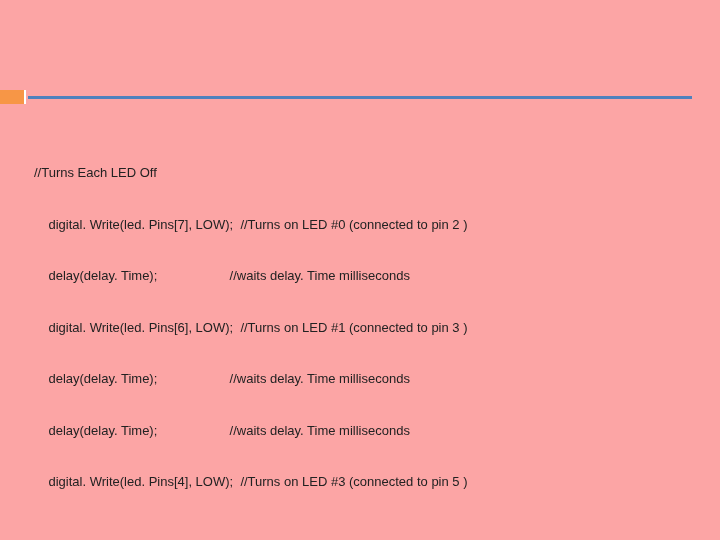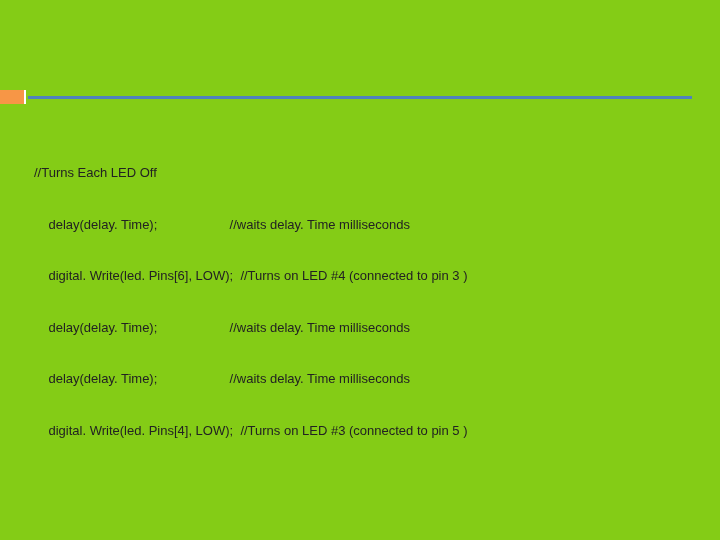--- a/index.html
+++ b/index.html
@@ -1,20 +1,20 @@
 <!DOCTYPE html>
 <html><head>
 <meta charset="utf-8">
 <style>
   * { margin: 0; padding: 0; box-sizing: border-box; }
   html, body { width: 720px; height: 540px; background: #fff; font-family: Arial, Helvetica, sans-serif; }
   .slide {
     width: 720px;
     height: 540px;
-    background: #84cc16;
+    background: #fca5a5;
     position: relative;
     padding-top: 78px;
   }
   .header-rule {
     position: absolute;
     top: 96px;
     left: 28px;
     right: 28px;
     height: 3px;
     background: #4f81bd;
@@ -41,22 +41,23 @@
 </style>
 </head>
 <body>
 
 <div class="slide">
   <div class="header-rule"></div>
   <div class="accent-square"></div>
 
   <div class="code-block">
     <div>//Turns Each LED Off</div>
+    <div>    digital. Write(led. Pins[7], LOW);  //Turns on LED #0 (connected to pin 2 )</div>
     <div>    delay(delay. Time);                    //waits delay. Time milliseconds</div>
-    <div>    digital. Write(led. Pins[6], LOW);  //Turns on LED #4 (connected to pin 3 )</div>
+    <div>    digital. Write(led. Pins[6], LOW);  //Turns on LED #1 (connected to pin 3 )</div>
     <div>    delay(delay. Time);                    //waits delay. Time milliseconds</div>
     <div>    delay(delay. Time);                    //waits delay. Time milliseconds</div>
     <div>    digital. Write(led. Pins[4], LOW);  //Turns on LED #3 (connected to pin 5 )</div>
     
     
     
     
     
     
     

